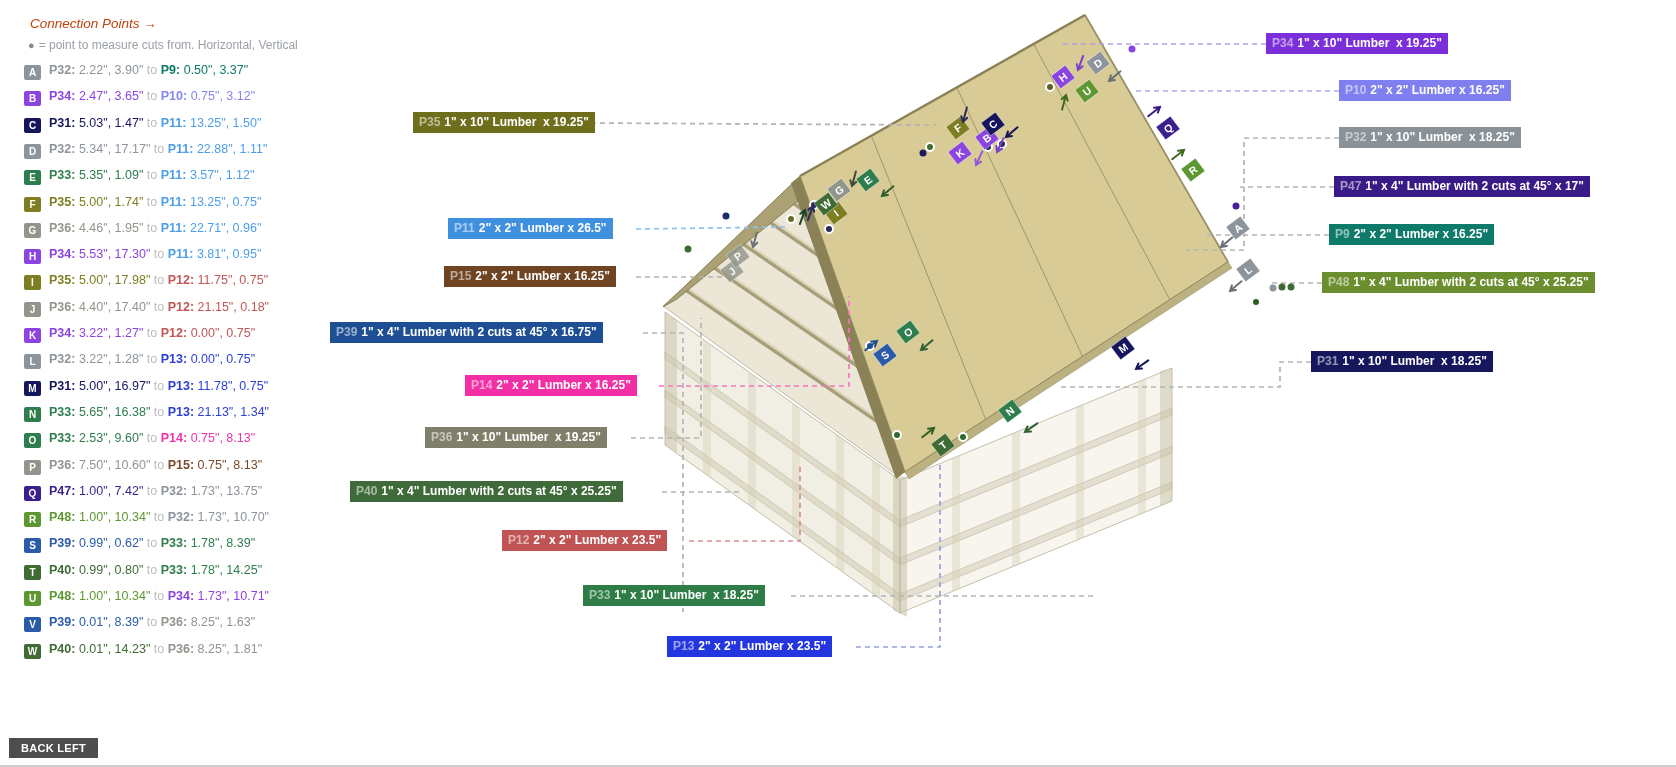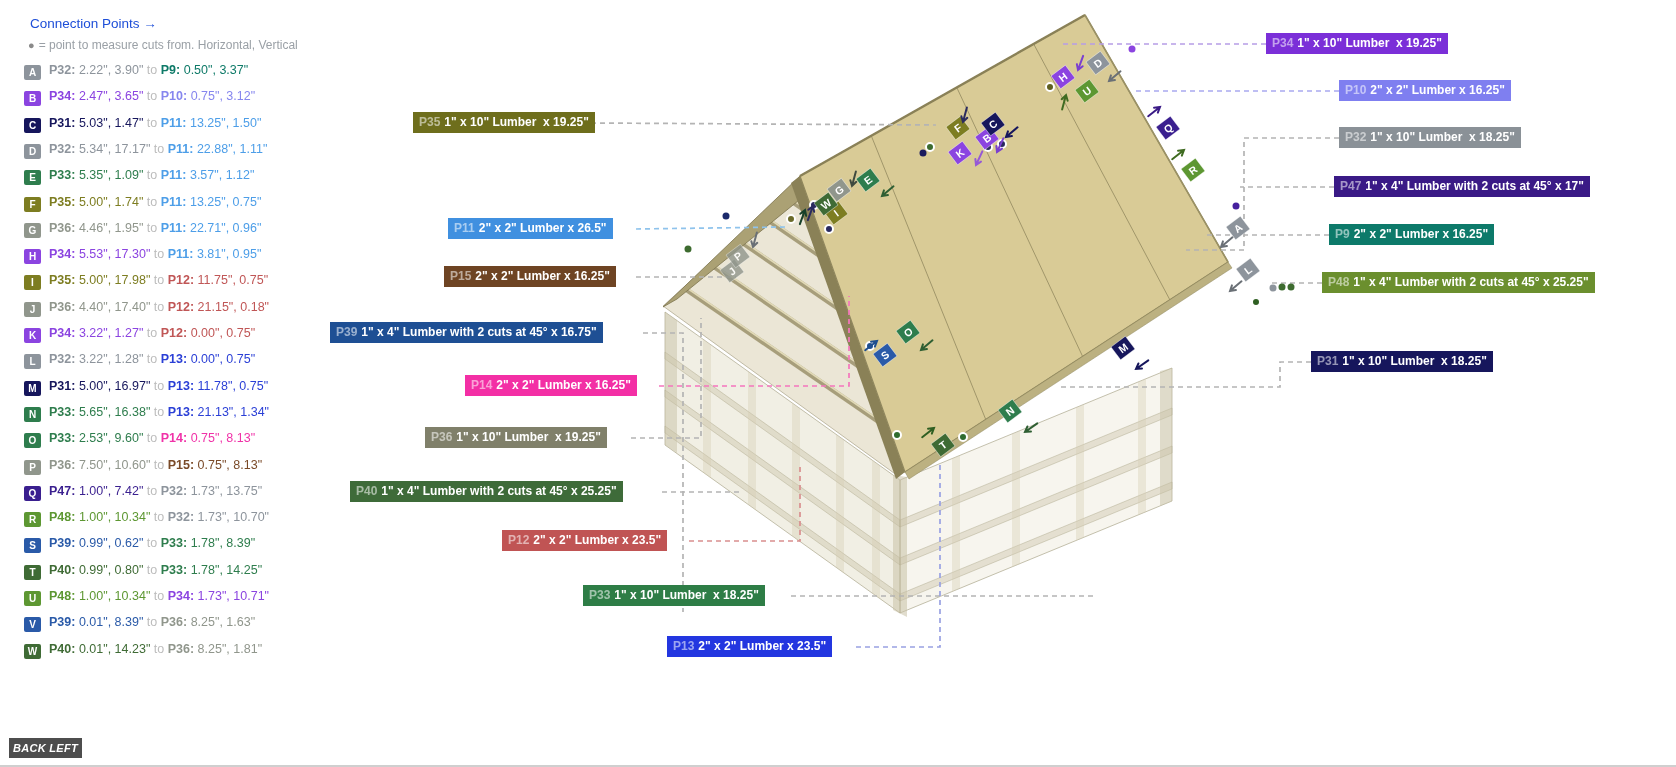--- a/index.html
+++ b/index.html
@@ -1,37 +1,37 @@
 <!DOCTYPE html>
 <html><head>
 <meta charset="utf-8">
 <style>
   html,body{margin:0;padding:0;background:#fff;}
   .stage{position:relative;width:1676px;height:767px;background:#fff;overflow:hidden;
          font-family:"Liberation Sans","DejaVu Sans",sans-serif;}
   .bottom-line{position:absolute;left:0;right:0;bottom:0;height:2px;background:#cfcfcf;}
   
-  .hdr{position:absolute;left:30px;top:16px;font-size:13.5px;color:#1d4ed8;}
+  .hdr{position:absolute;left:30px;top:16px;font-size:13.5px;color:#c2410c;font-style:italic;}
   .legend{position:absolute;left:28px;top:38px;font-size:12px;color:#9aa0a6;}
   .legend .dot{color:#8a8a8a;margin-right:4px;font-size:11px;}
   #conn-list{position:absolute;left:24px;top:0;}
   .conn-row{position:absolute;left:0;white-space:nowrap;font-size:12.5px;color:#555;}
   .conn-badge{display:inline-block;width:17px;height:15px;line-height:15px;text-align:center;
       border-radius:2px;color:#fff;font-size:10px;font-weight:bold;margin-right:8px;
       vertical-align:-2px;}
   .plabel{font-weight:bold;}
   .sep{color:#bcbcbc;}
   
   .callout{position:absolute;padding:3px 6px 4px 6px;font-size:12px;font-weight:bold;color:#fff;
       white-space:pre;line-height:14px;}
   .callout .cp{color:rgba(255,255,255,0.55);margin-right:4px;}
   
   #view-btn{position:absolute;left:9px;top:738px;background:#4d4d4d;color:#fff;border:none;
       font-family:"Liberation Sans",sans-serif;font-size:11px;font-weight:bold;
-      letter-spacing:.3px;padding:4px 4px;cursor:pointer;font-style:italic;}
+      letter-spacing:.3px;padding:4px 12px;cursor:pointer;}
   svg#scene{position:absolute;left:0;top:0;}
 </style>
 </head>
 <body>
 
 <div class="stage">
   <svg id="scene" width="1676" height="767" viewBox="0 0 1676 767">
       <g>
         <polygon points="900,480 1172,368 1172,501 900,613" fill="rgba(235,231,212,0.40)" stroke="rgba(150,143,112,0.55)" stroke-width="1"></polygon>
         <polygon points="665,312 900,480 900,613 665,445" fill="rgba(222,216,190,0.42)" stroke="rgba(150,143,112,0.55)" stroke-width="1"></polygon>

